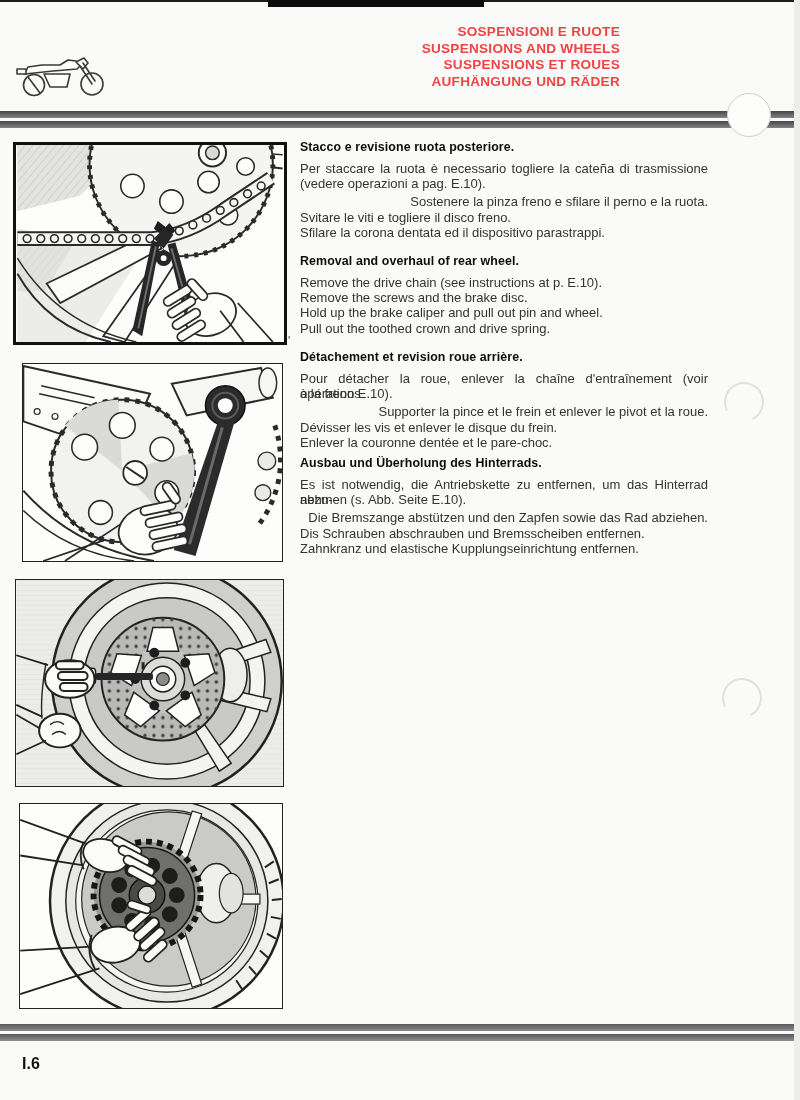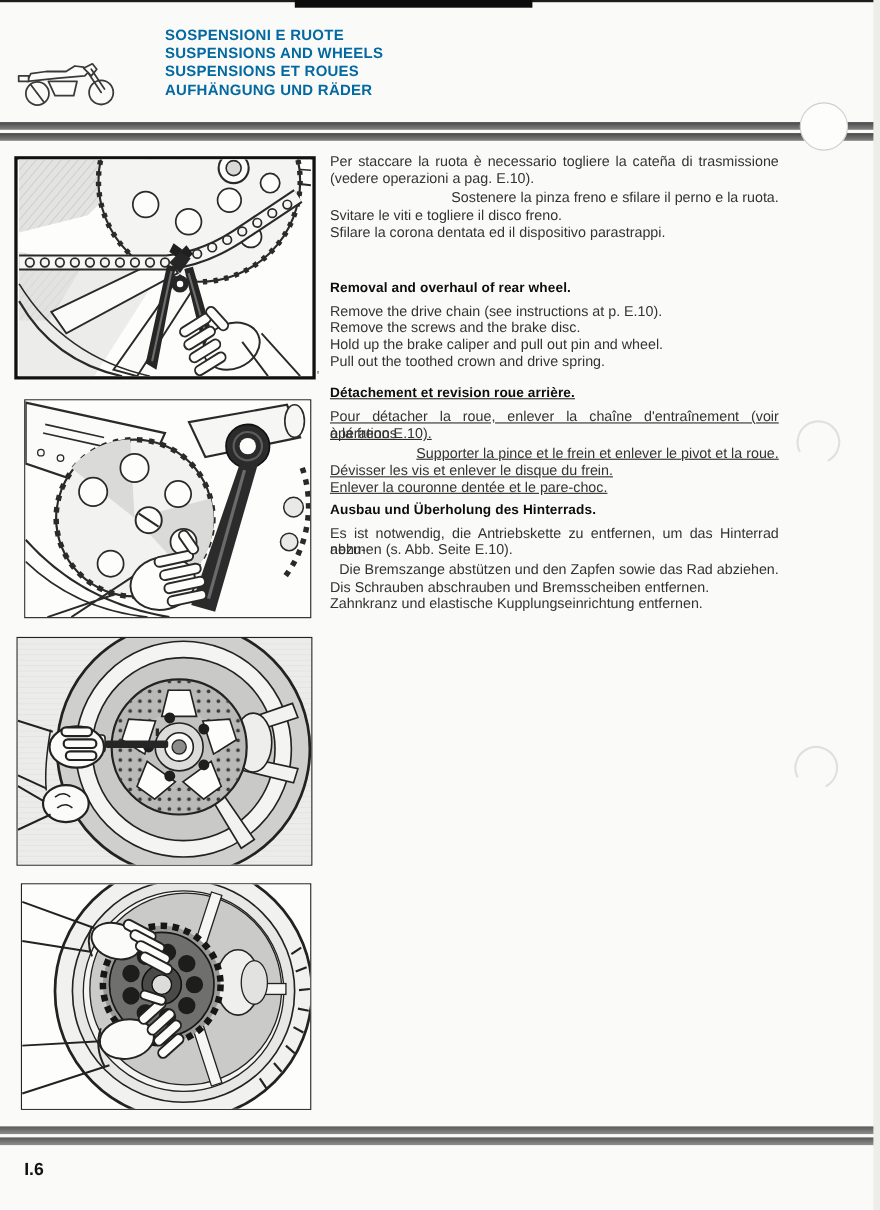--- a/index.html
+++ b/index.html
@@ -19,33 +19,33 @@
   }
   .faint-punch{
     position:absolute;width:36px;height:36px;border-radius:50%;
     border:2px solid #e0e0de;border-bottom-color:transparent;
     transform:rotate(18deg);
   }
   .faint-punch.p2{left:724px;top:382px;}
   .faint-punch.p3{left:722px;top:678px;}
   
   .title-block{
-    position:absolute;left:150px;top:24px;width:470px;text-align:left;
-    font-weight:bold;font-size:13.6px;line-height:16.5px;color:#0369a1;
+    position:absolute;left:150px;top:24px;width:470px;text-align:right;
+    font-weight:bold;font-size:13.6px;line-height:16.5px;color:#ef4444;
     letter-spacing:.25px;
   }
   .moto-icon{position:absolute;left:14px;top:48px;width:96px;height:50px;}
   .rule{position:absolute;left:0;width:794px;height:7px;
     background:linear-gradient(180deg,#474747,#838383);}
   .rule.h1{top:111px;} .rule.h2{top:121px;}
   .rule.f1{top:1024px;background:linear-gradient(180deg,#585858,#8e8e8e);}
   .rule.f2{top:1034px;background:linear-gradient(180deg,#585858,#8e8e8e);}
   
   .section{position:absolute;left:300px;width:408px;}
-  .s-it{top:139px;} .s-en{top:253px;} .s-fr{top:349px;text-decoration:underline;} .s-de{top:455px;}
+  .s-it{top:139px;} .s-en{top:253px;} .s-fr{top:349px;} .s-de{top:455px;}
   .sec-heading{font-weight:bold;font-size:12.4px;line-height:16px;color:#0d0d0d;margin-bottom:6px;letter-spacing:.1px;}
   .tline{font-size:13px;line-height:15.2px;height:15.2px;white-space:nowrap;color:#333;}
   .tline.wide{white-space:normal;text-align:justify;text-align-last:justify;width:100%;}
   .tline.gap{margin-top:3px;text-align:right;}
   .stray-mark{position:absolute;left:288px;top:334px;font-size:12px;color:#555;}
   
   .fig{position:absolute;background:#fdfdfb;box-sizing:border-box;}
   .fig svg{display:block;width:100%;height:100%;}
   .fig1{left:13px;top:142px;width:274px;height:203px;border:3px solid #111;}
   .fig2{left:22px;top:363px;width:261px;height:199px;border:1.5px solid #222;}
@@ -347,20 +347,21 @@
     <rect x="122" y="144" width="28" height="9" rx="4.5" transform="rotate(-42 136 148)"></rect>
     <rect x="108" y="100" width="24" height="8" rx="4" transform="rotate(18 120 104)"></rect>
   </g>
   <path d="M0,148 L72,144 M0,192 L80,166 M72,132 Q66,150 76,168" stroke="#222" stroke-width="1.8" fill="none"></path>
  </svg>
 </div>
 
 <span class="stray-mark">'</span>
 
 <div class="section s-it">
+  <div class="sec-heading">Stacco e revisione ruota posteriore.</div>
   <div class="tline wide">Per staccare la ruota è necessario togliere la cateña di trasmissione</div>
   <div class="tline">(vedere operazioni a pag. E.10).</div>
   <div class="tline gap">Sostenere la pinza freno e sfilare il perno e la ruota.</div>
   <div class="tline">Svitare le viti e togliere il disco freno.</div>
   <div class="tline">Sfilare la corona dentata ed il dispositivo parastrappi.</div>
 </div>
 
 <div class="section s-en">
   <div class="sec-heading">Removal and overhaul of rear wheel.</div>
   <div class="tline">Remove the drive chain (see instructions at p. E.10).</div>

